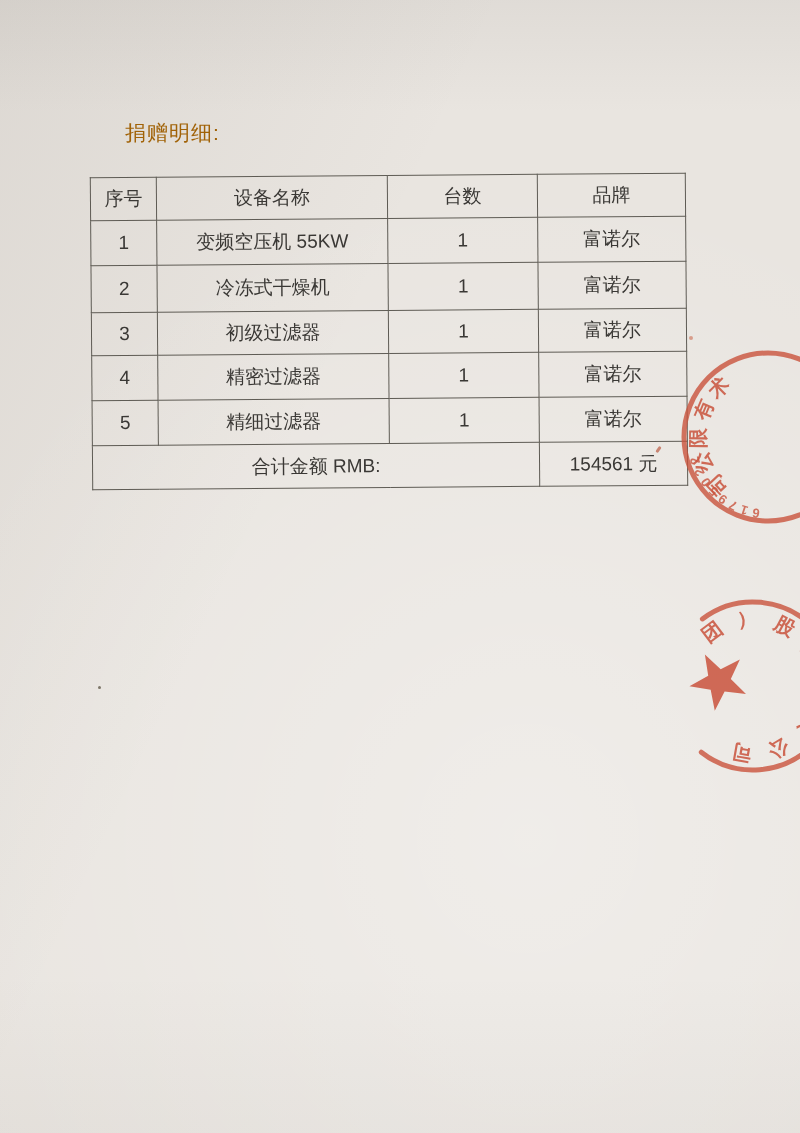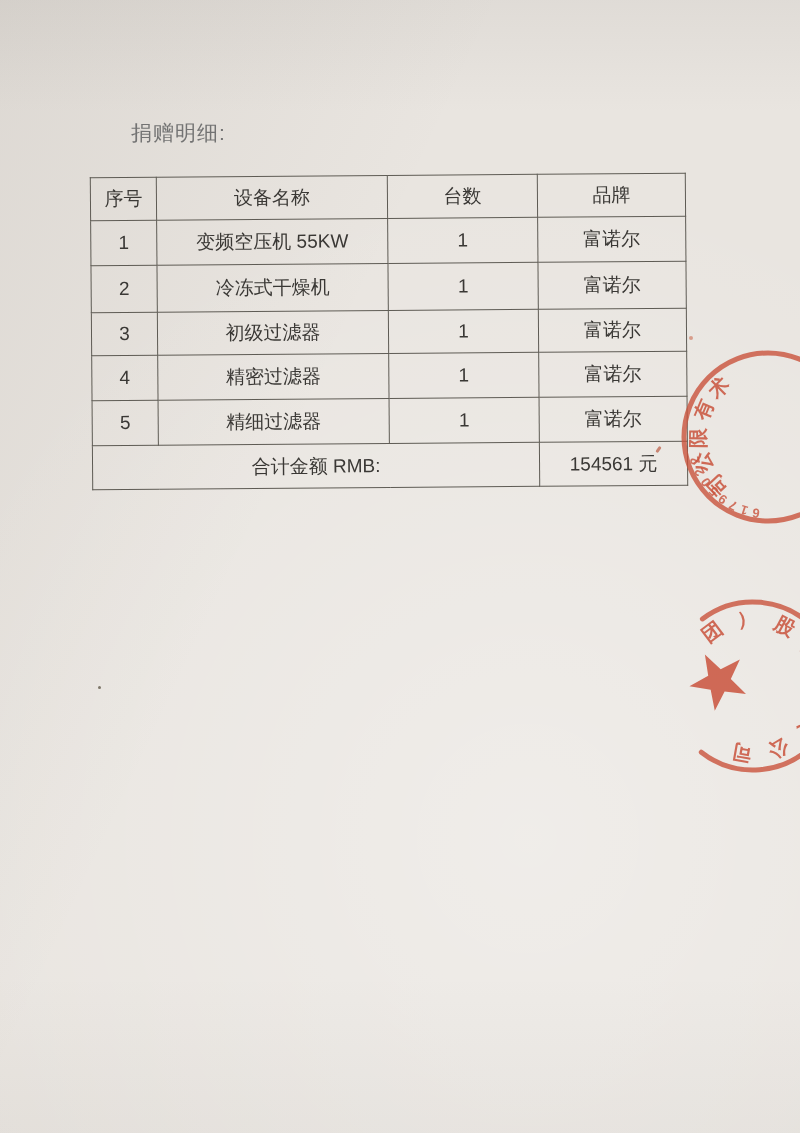--- a/index.html
+++ b/index.html
@@ -11,21 +11,21 @@
     position:absolute;inset:0;
     background:
       radial-gradient(130% 95% at 66% 74%, rgba(255,255,255,0.30), rgba(255,255,255,0) 62%),
       linear-gradient(115deg, rgba(115,106,96,0.10), rgba(115,106,96,0) 38%),
       linear-gradient(180deg, rgba(100,95,88,0.07), rgba(100,95,88,0) 10%),
       linear-gradient(0deg, rgba(108,102,94,0.05), rgba(108,102,94,0) 14%),
       #e9e5e0;
   }
   .doc-title{
     position:absolute;left:125px;top:119px;
-    font-size:21px;color:#737373;letter-spacing:1px;font-weight:500;margin-left:6px;
+    font-size:21px;color:#a16207;letter-spacing:1px;font-weight:500;
   }
   table.don-table{
     position:absolute;left:91px;top:175px;width:595px;
     border-collapse:collapse;table-layout:fixed;
     transform:rotate(-0.45deg);transform-origin:50% 50%;
     color:#3a3835;
   }
   .don-table td{
     border:1px solid #5e5b54;text-align:center;vertical-align:middle;
     font-size:19px;padding:0 4px;

